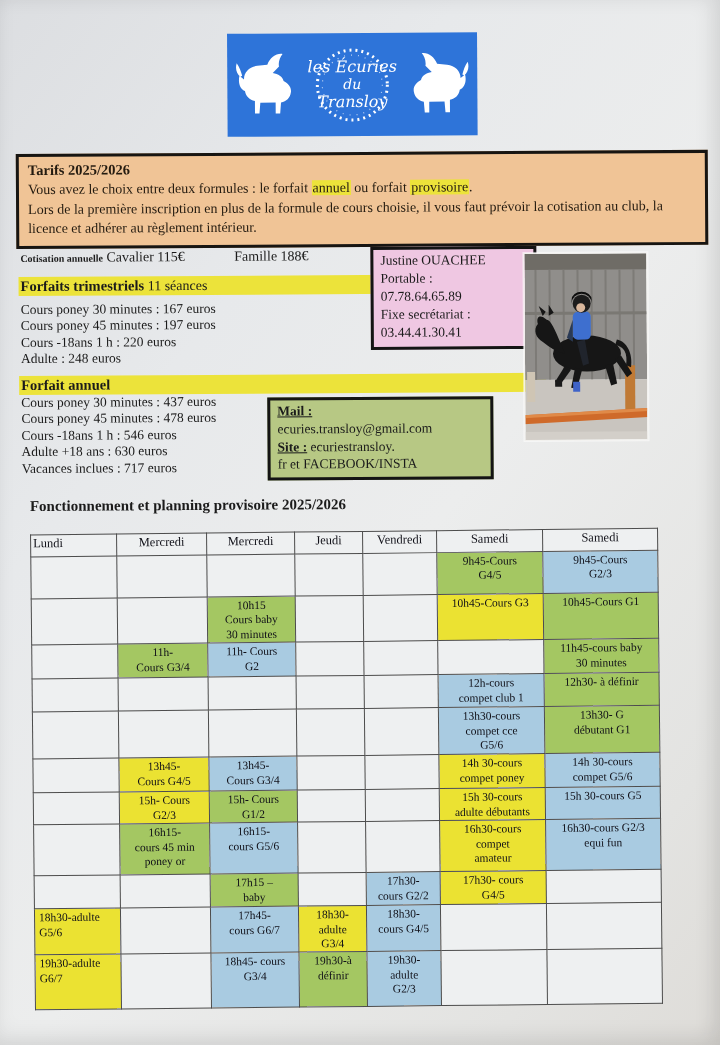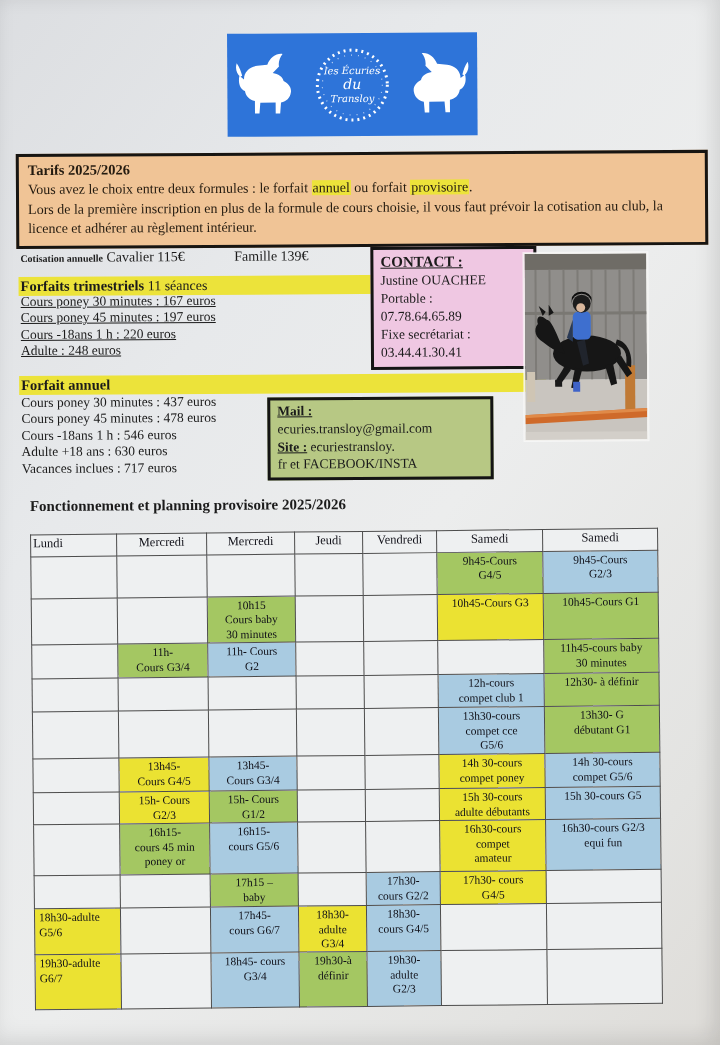--- a/index.html
+++ b/index.html
@@ -11,39 +11,39 @@
   }
   .tilt{position:absolute; inset:0; transform:rotate(-0.35deg);}
   
   .logo{position:absolute; left:230px; top:33px; width:250px; height:103px;
     background:#2e74d9; display:flex; align-items:center; justify-content:center;}
   .logo svg{display:block;}
   .wreath-wrap{position:relative; width:96px; height:96px; flex:0 0 auto;}
   .wreath-text{position:absolute; inset:0; display:flex; flex-direction:column;
     align-items:center; justify-content:center; color:#fff;
     font-family:"DejaVu Serif", serif; font-style:italic; line-height:1.15; text-align:center;}
-  .wreath-text .l1,.wreath-text .l3{font-size:10px;}
+  .wreath-text .l1,.wreath-text .l3{font-size:16px;}
   .wreath-text .l2{font-size:14px;}
   
   .intro{position:absolute; left:18px; top:152px; width:668px; background:#f0c496;
     border:3px solid #171512; padding:3px 9px 7px; font-size:14px; line-height:1.4; color:#241b10;}
   .intro .t{font-weight:bold; font-size:14.5px;}
   .hl{background:#ece33a; padding:0 1px;}
   
   .cotis{position:absolute; left:22px; top:248px; font-size:14px;}
   .cotis b{font-size:10px;}
   .cotis .fam{margin-left:46px;}
   
   .ybar{position:absolute; left:20px; width:523px; background:#ece33a; font-size:14px;
     padding:1px 2px; z-index:1;}
   .ybar b{font-size:14.5px;}
   .bar1{top:275px;}
   .bar2{top:374px;}
   .plist{position:absolute; left:22px; font-size:13.5px; line-height:16.4px; z-index:1;}
-  .plist1{top:292px;text-decoration:underline;}
+  .plist1{top:300px;}
   .plist2{top:393px;}
   
   .contact{position:absolute; left:372px; top:247px; width:146px; background:#efc7e2;
     border:3px solid #141414; padding:2px 7px 5px; font-size:13.5px; line-height:1.34; z-index:2;}
   .contact .t{font-weight:bold; font-size:15px; text-decoration:underline;}
   
   .mailbox{position:absolute; left:268px; top:397px; width:206px; background:#b7c884;
     border:3px solid #141414; padding:2px 7px 4px; font-size:13.5px; line-height:1.32; z-index:2;}
   .mailbox .lbl{font-weight:bold; text-decoration:underline;text-align:right;}
   
@@ -93,42 +93,41 @@
 
   <div class="intro">
     <div class="t">Tarifs 2025/2026</div>
     <div><span>Vous avez le choix entre deux formules : le forfait </span><span class="hl">annuel</span><span> ou forfait </span><span class="hl">provisoire</span><span>.</span></div>
     <div>Lors de la première inscription en plus de la formule de cours choisie, il vous faut prévoir la cotisation au club, la licence et adhérer au règlement intérieur.</div>
   </div>
 
   <div class="cotis">
     <b>Cotisation annuelle</b>
     <span>Cavalier 115€</span>
-    <span class="fam">Famille 139€</span>
+    <span class="fam">Famille 188€</span>
   </div>
 
   <div class="ybar bar1"><b>Forfaits trimestriels</b><span> 11 séances</span></div>
   <div class="plist plist1">
         <div>Cours poney 30 minutes : 167 euros</div>
         <div>Cours  poney 45 minutes : 197 euros</div>
         <div>Cours -18ans 1 h : 220 euros</div>
         <div>Adulte : 248 euros</div>
       </div>
 
   <div class="ybar bar2"><b>Forfait annuel</b></div>
   <div class="plist plist2">
         <div>Cours poney 30 minutes : 437 euros</div>
         <div>Cours poney 45 minutes : 478 euros</div>
         <div>Cours -18ans 1 h : 546 euros</div>
         <div>Adulte +18 ans  : 630 euros</div>
         <div>Vacances inclues : 717 euros</div>
       </div>
 
   <div class="contact">
-    <div class="t">CONTACT :</div>
     <div>Justine OUACHEE</div>
     <div>Portable :</div>
     <div>07.78.64.65.89</div>
     <div>Fixe secrétariat :</div>
     <div>03.44.41.30.41</div>
   </div>
 
   <div class="photo">
     <svg width="122" height="186" viewBox="0 0 122 186">
       <rect x="0" y="0" width="122" height="126" fill="#908e8b"></rect>

